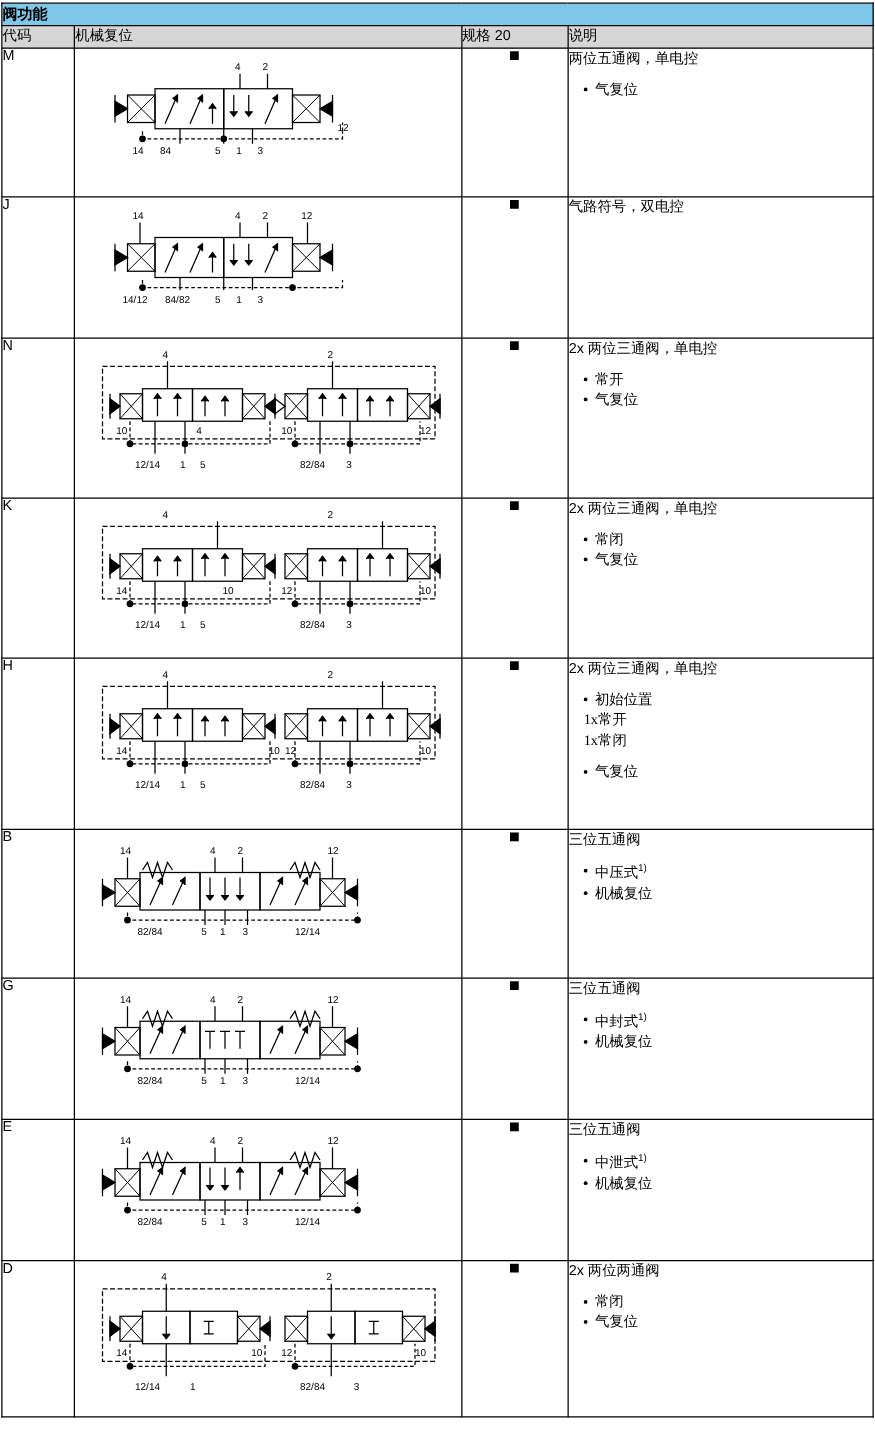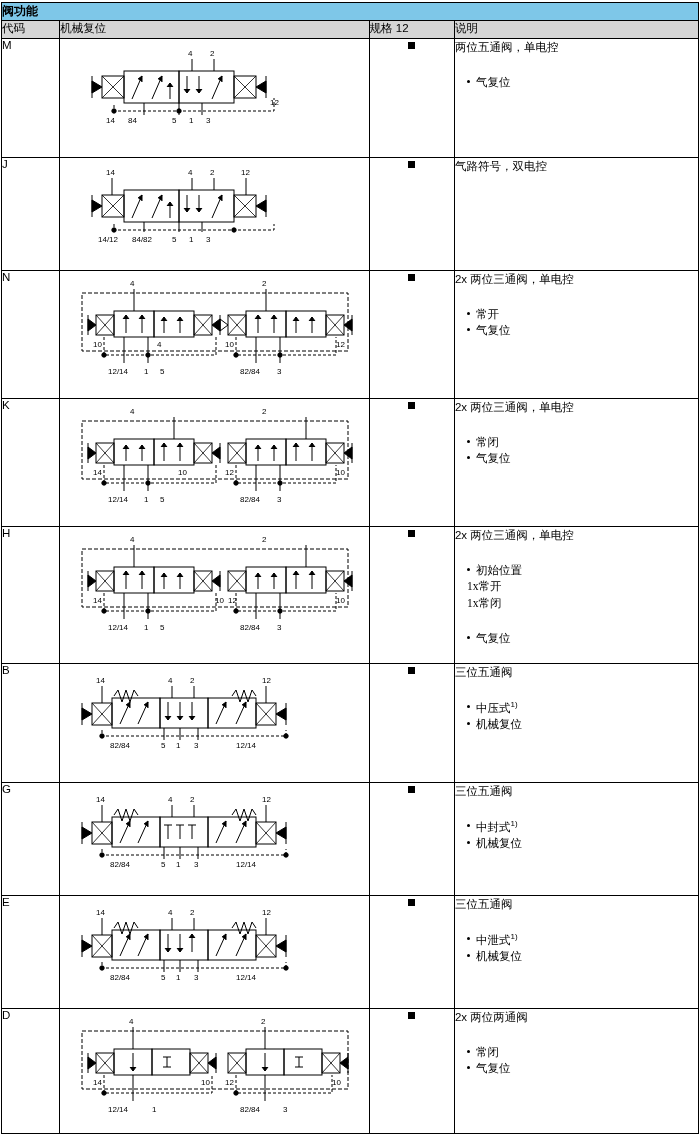--- a/index.html
+++ b/index.html
@@ -65,21 +65,21 @@
   }
   .cell-desc {
     padding: 5px 6px 5px 7px;
     font-size: 11.5px;
     line-height: 1.45;
   }
   .cell-desc .line {
     white-space: nowrap;
   }
   .cell-desc ul {
-    margin: 18px 0 0 0;
+    margin: 8px 0 0 0;
     padding: 0 0 0 12px;
     list-style: none;
   }
   .cell-desc ul li {
     position: relative;
     padding-left: 9px;
     line-height: 1.45;
     white-space: nowrap;
   }
   .cell-desc ul li:before {
@@ -130,21 +130,21 @@
         <col class="col-spec">
         <col class="col-desc">
   </colgroup>
   <tbody>
     <tr class="title-row">
       <td colspan="4">阀功能</td>
     </tr>
     <tr class="header-row">
       <td>代码</td>
       <td>机械复位</td>
-      <td>规格 12</td>
+      <td>规格 20</td>
       <td>说明</td>
     </tr>
 
     <tr class="r1">
       <td class="cell-code">M</td>
       <td>
         <div class="sym-wrap">
           <svg width="260" height="90" viewBox="0 0 260 90">
             <g stroke="#000" fill="none" stroke-width="1">
 

